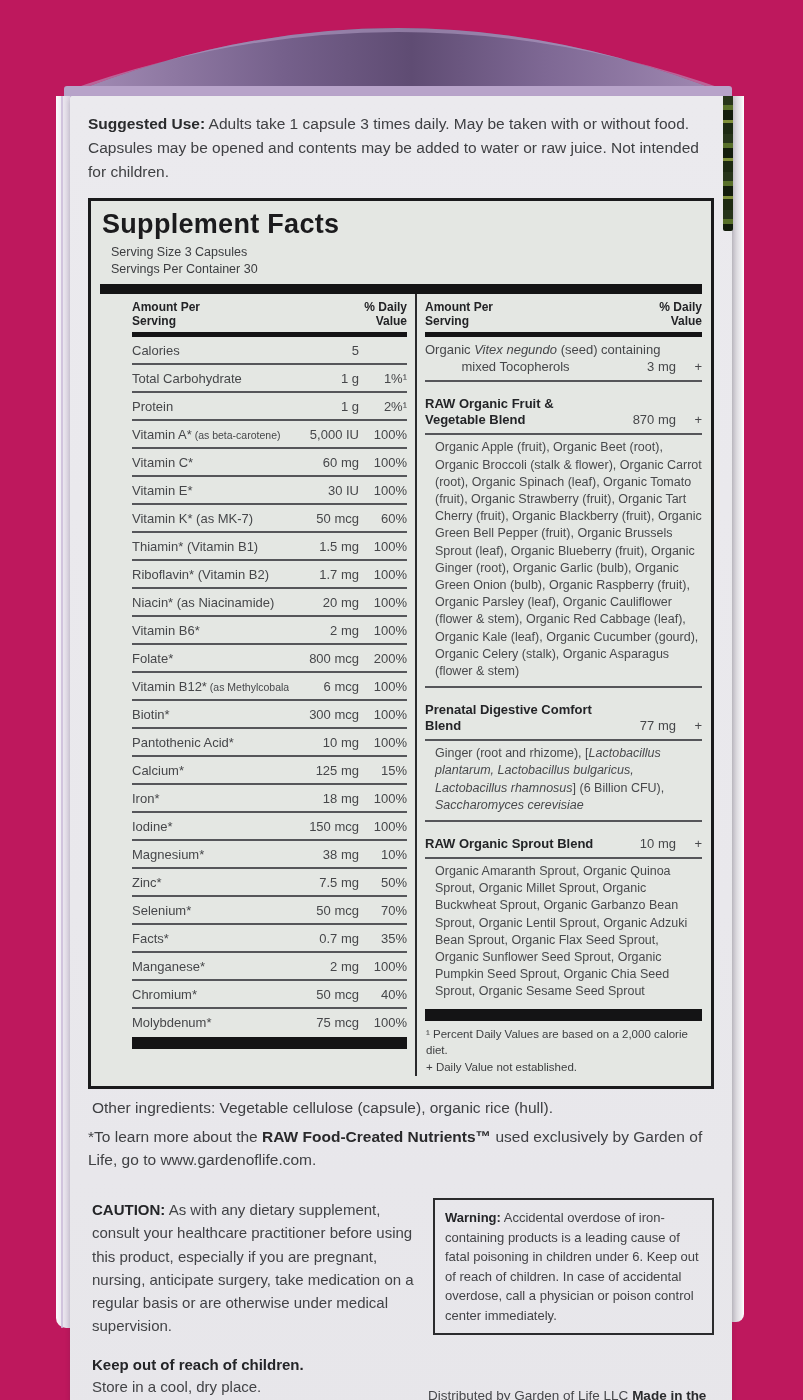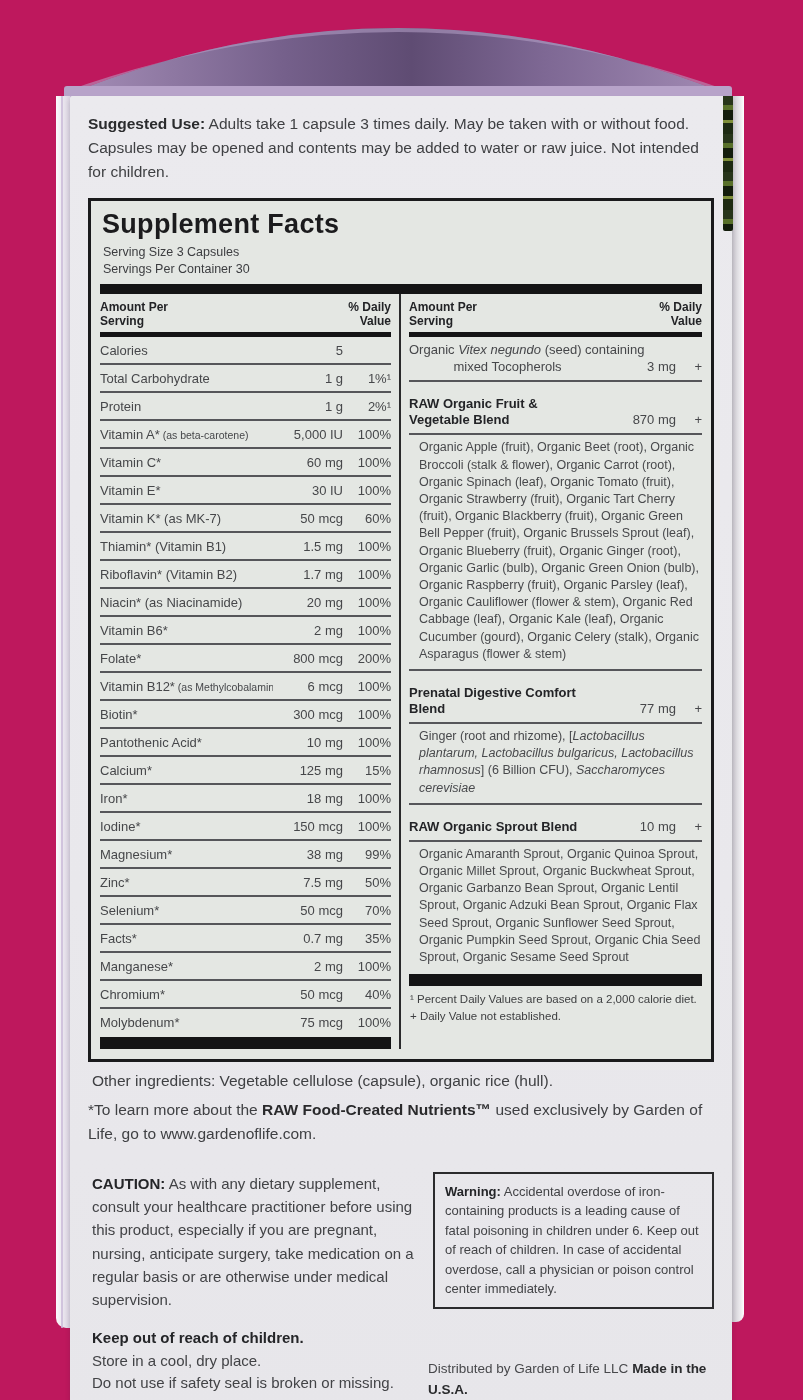--- a/index.html
+++ b/index.html
@@ -27,24 +27,24 @@
        border-radius:2px 2px 10px 12px;box-shadow:0 4px 5px rgba(40,35,50,.18);
        padding:0;box-sizing:border-box;}
 
   .suggested{margin:0;padding:16px 18px 10px 18px;font-size:15.5px;line-height:1.55;color:#3f4043;}
   .suggested b{color:#2a2b2d;}
 
   
   .sf-panel{margin:4px 18px 0 18px;border:3px solid var(--ink,#1a1a1c);background:var(--panel,#e4e7e3);
             padding:8px 9px 10px 9px;}
   .sf-title{font-size:27px;font-weight:bold;letter-spacing:.3px;color:#1b1b1d;margin:0 0 4px 2px;}
-  .sf-serving{font-size:12.5px;line-height:1.35;color:#3c3d40;margin-left:3px;}
+  .sf-serving{font-size:12.5px;line-height:1.35;color:#3c3d40;margin-left:11px;}
   .sf-topbar{height:10px;background:#141415;margin-top:6px;}
 
-  .sf-cols{display:flex;margin-top:0;}
+  .sf-cols{display:flex;margin-top:0;margin-left:32px;}
   .sf-col{width:50%;box-sizing:border-box;padding-top:2px;}
   .sf-col.left{border-right:2px solid #2a2a2c;padding-right:8px;}
   .sf-col.right{padding-left:8px;}
 
   .sf-colhead{display:flex;justify-content:space-between;align-items:flex-end;
               font-size:12px;font-weight:bold;color:#222326;line-height:1.15;padding:5px 0 4px 0;}
   .sf-colhead .dv{text-align:right;}
   .sf-hbar{height:5px;background:#141415;}
 
   .sf-row{display:flex;align-items:center;height:26px;font-size:13px;color:#46474a;}
@@ -210,21 +210,21 @@
                 <span class="sf-d">100%</span>
               </div>
               <div class="sf-row">
                 <span class="sf-n">Iodine*</span>
                 <span class="sf-a">150 mcg</span>
                 <span class="sf-d">100%</span>
               </div>
               <div class="sf-row">
                 <span class="sf-n">Magnesium*</span>
                 <span class="sf-a">38 mg</span>
-                <span class="sf-d">99%</span>
+                <span class="sf-d">10%</span>
               </div>
               <div class="sf-row">
                 <span class="sf-n">Zinc*</span>
                 <span class="sf-a">7.5 mg</span>
                 <span class="sf-d">50%</span>
               </div>
               <div class="sf-row">
                 <span class="sf-n">Selenium*</span>
                 <span class="sf-a">50 mcg</span>
                 <span class="sf-d">70%</span>

